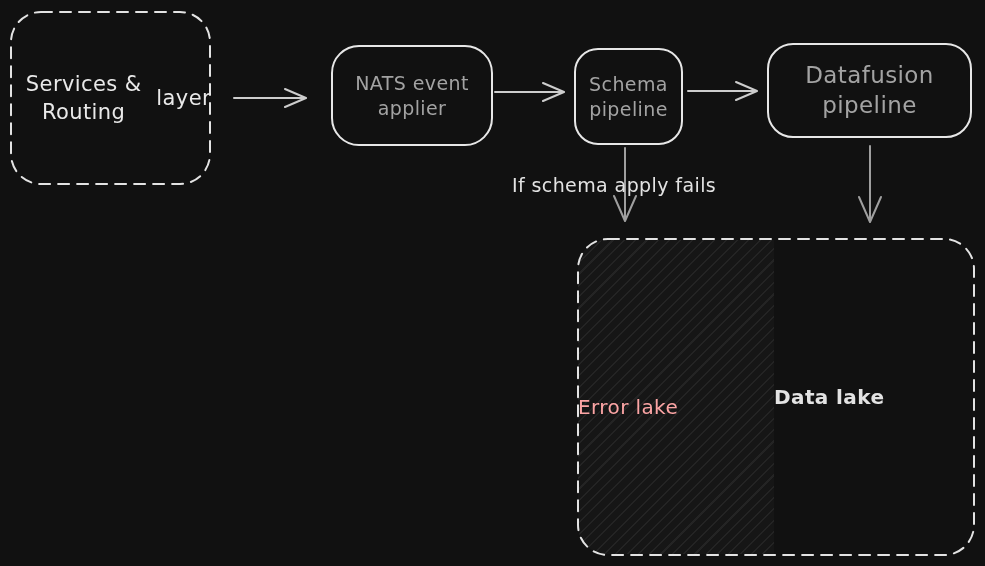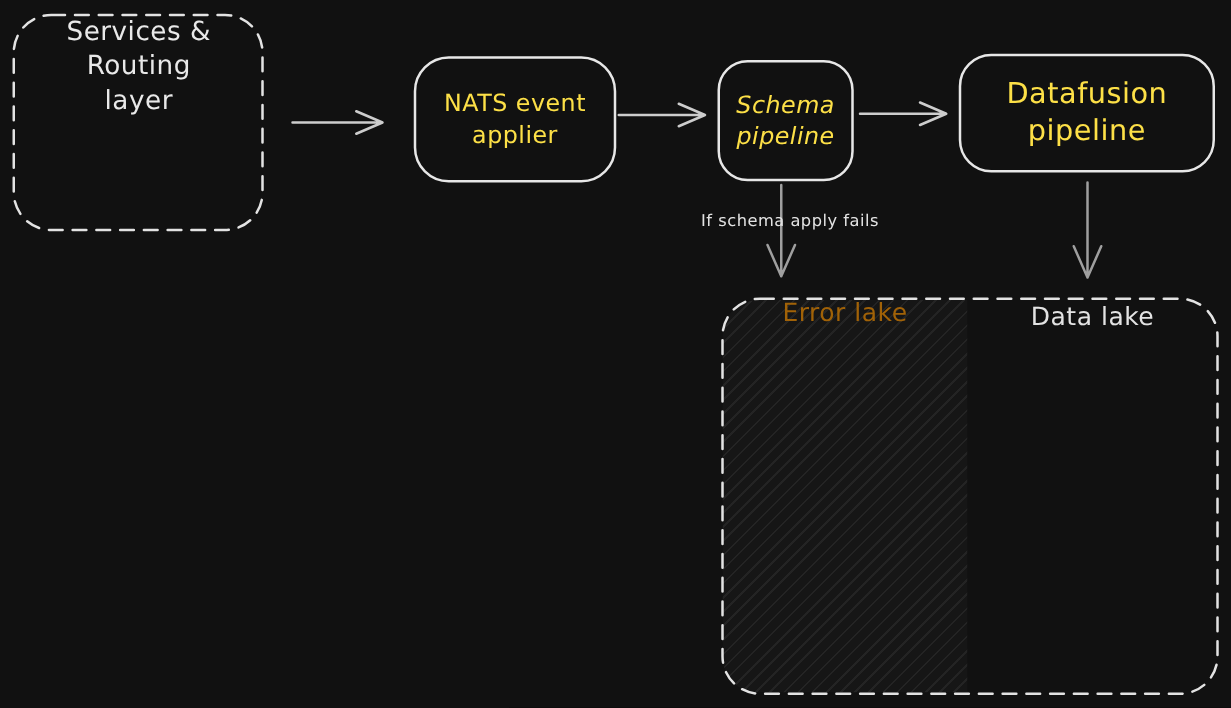--- a/index.html
+++ b/index.html
@@ -37,78 +37,78 @@
   }
   .node {
     position: absolute;
     z-index: 3;
     border: 2px solid #e7e7e7;
     background: transparent;
     display: flex;
     flex-direction: column;
     align-items: center;
     justify-content: center;
-    color: #fde047;
+    color: #a3a3a3;
     text-align: center;
     letter-spacing: 0.4px;
     line-height: 1.3;
   }
   .node-nats {
     left: 331px; top: 45px;
     width: 158px; height: 97px;
     border-radius: 28px;
     font-size: 19px;
   }
   .node-schema {
     left: 574px; top: 48px;
     width: 105px; height: 93px;
     border-radius: 24px;
     font-size: 19px;
-    font-style: italic;
   }
   .node-datafusion {
     left: 767px; top: 43px;
     width: 201px; height: 91px;
     border-radius: 26px;
     font-size: 23px;
   }
   .label-box {
     position: absolute;
     z-index: 4;
     display: flex;
-    flex-direction: column;
+    flex-direction: row;
     align-items: center;
     justify-content: flex-start;
     color: #e9e9e9;
     text-align: center;
     letter-spacing: 0.4px;
     line-height: 1.3;
   }
   .label-services {
     left: 11px; top: 12px;
     width: 200px; height: 173px;
     font-size: 21px;
   }
   .label-fail {
     left: 512px; top: 170px;
     width: 240px; height: 30px;
-    font-size: 13px;
+    font-size: 19px;
     color: #e3e3e3;
   }
   .label-error-lake {
-    left: 578px; top: 237px;
+    left: 578px; top: 250px;
     width: 196px; height: 314px;
     font-size: 20px;
-    color: #a16207;
+    color: #fca5a5;
   }
   .label-data-lake {
     left: 774px; top: 240px;
     width: 200px; height: 314px;
     font-size: 20px;
     color: #e3e3e3;
+    font-weight: bold;
   }
 </style>
 </head>
 <body>
 
 <div class="canvas">
 
   <div class="hatch-half"></div>
 
   <svg class="layer-svg" width="985" height="566" viewBox="0 0 985 566">

